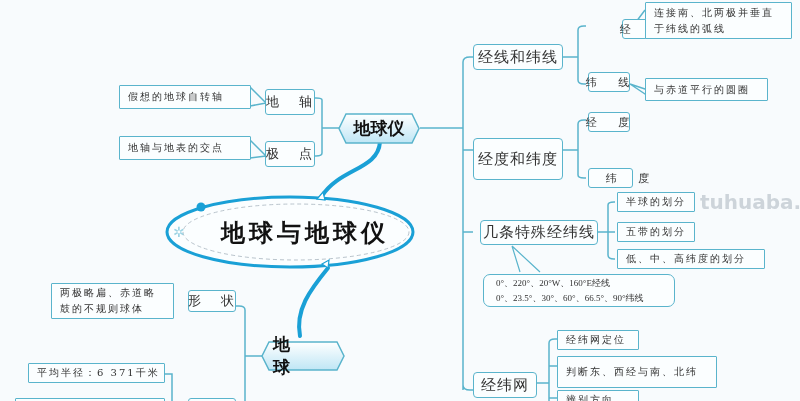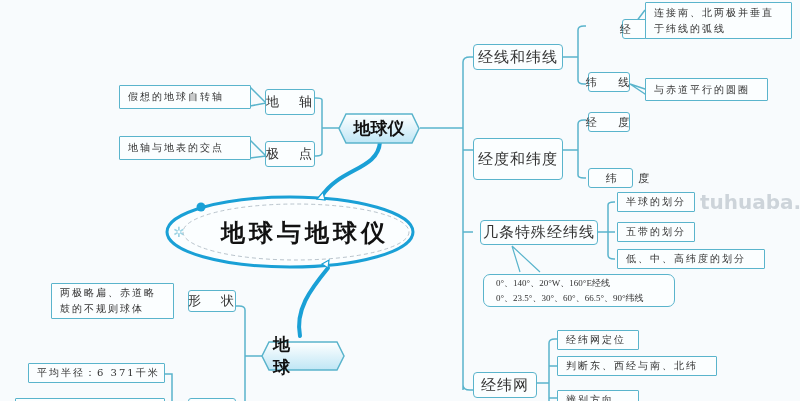--- a/index.html
+++ b/index.html
@@ -140,31 +140,31 @@
   <div class="box leaf" style="left:617px;top:192px;width:78px;height:20px;">
     <span>半球的划分</span>
   </div>
   <div class="box leaf" style="left:617px;top:222px;width:78px;height:20px;">
     <span>五带的划分</span>
   </div>
   <div class="box leaf" style="left:617px;top:249px;width:148px;height:20px;">
     <span>低、中、高纬度的划分</span>
   </div>
   <div class="box num" style="left:483px;top:274px;width:192px;height:33px;">
-    <span>0°、140°、20°W、160°E经线</span>
+    <span>0°、220°、20°W、160°E经线</span>
     <span>0°、23.5°、30°、60°、66.5°、90°纬线</span>
   </div>
 
   <div class="box mid" style="left:473px;top:372px;width:64px;height:26px;">
     <span>经纬网</span>
   </div>
   <div class="box leaf" style="left:557px;top:330px;width:82px;height:20px;">
     <span>经纬网定位</span>
   </div>
-  <div class="box leaf" style="left:557px;top:356px;width:160px;height:20px;">
+  <div class="box leaf" style="left:557px;top:356px;width:160px;height:32px;">
     <span>判断东、西经与南、北纬</span>
   </div>
   <div class="box leaf" style="left:557px;top:390px;width:82px;height:20px;">
     <span>辨别方向</span>
   </div>
 
   <div class="hex" style="left:261px;top:341px;width:84px;height:30px;font-size:17px;">
     <svg width="84" height="30" viewBox="0 0 84 30">
       <defs>
           <linearGradient id="hg2" x1="0" y1="0" x2="0" y2="1">

